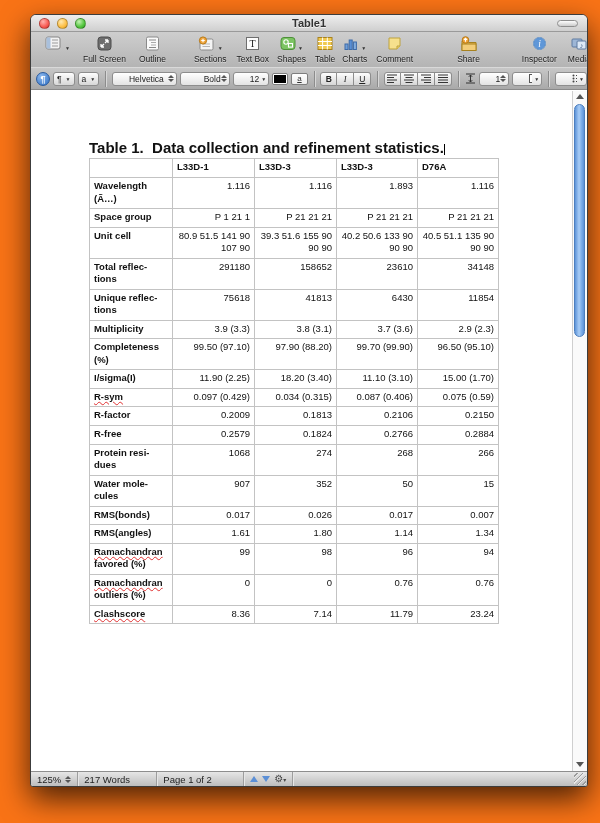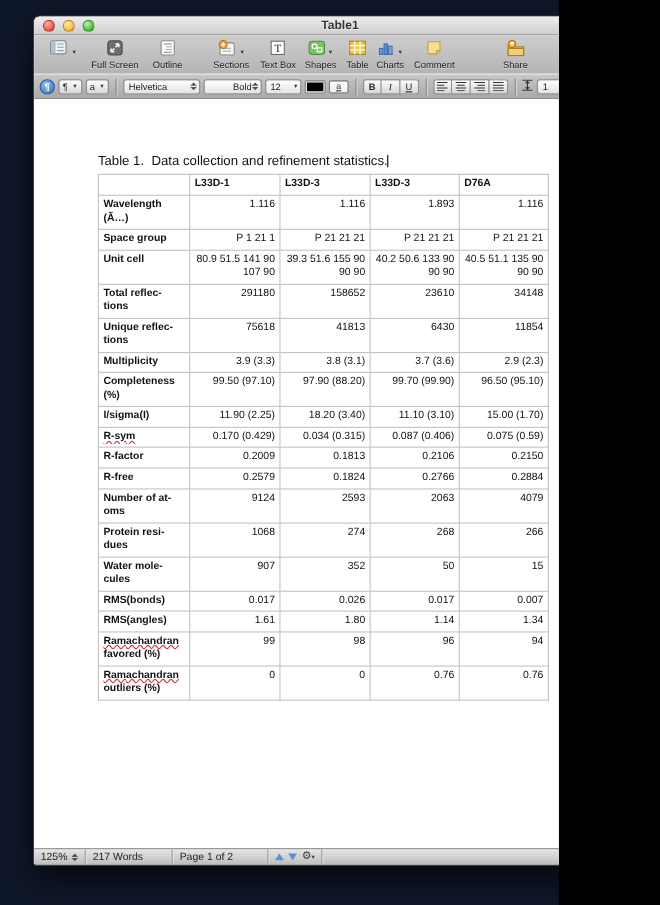--- a/index.html
+++ b/index.html
@@ -1,17 +1,17 @@
 <!DOCTYPE html>
 <html><head>
 <meta charset="utf-8">
 <style>
   * { margin:0; padding:0; box-sizing:border-box; }
   html,body { background:#000; font-family:"Liberation Sans", sans-serif; }
-  .screen { position:relative; width:508px; height:823px; background:#0f172a; overflow:hidden; }
+  .screen { position:relative; width:600px; height:823px; background:#f97316; overflow:hidden; }
 
   .window { position:absolute; left:30px; top:14px; width:558px; height:773px;
     border-radius:6px 6px 3px 3px; box-shadow:0 12px 30px rgba(0,0,0,.7);
     background:#fff; overflow:hidden; border:1px solid #3c3c3c; }
 
   
   .titlebar { position:absolute; left:0; top:0; right:0; height:17px;
     background:linear-gradient(#eeeeee,#cfcfcf); border-bottom:1px solid #9a9a9a;
     display:flex; align-items:center; }
   .traffic { position:absolute; left:8px; top:3px; display:flex; gap:7px; }
@@ -39,21 +39,21 @@
     background:linear-gradient(#c7c7c7,#a9a9a9); border-top:1px solid #d9d9d9;
     border-bottom:1px solid #8a8a8a; display:flex; align-items:center; padding-left:5px; gap:3px; }
   .fb-circle { width:14px; height:14px; border-radius:50%; flex:0 0 auto;
     background:radial-gradient(circle at 35% 30%, #8cb8ee, #2f6fc2); border:1px solid #2a5a9d;
     color:#fff; font-size:9px; font-weight:700; display:flex; align-items:center; justify-content:center; }
   .fb-btn { height:14px; border-radius:3px; background:linear-gradient(#fefefe,#d7d7d7);
     border:1px solid #8d8d8d; font-size:8.5px; color:#222; display:flex; align-items:center;
     padding:0 3px; gap:2px; }
   .fb-sel { height:14px; border-radius:3px; background:linear-gradient(#ffffff,#e3e3e3);
     border:1px solid #8d8d8d; font-size:8.5px; color:#222; display:flex; align-items:center;
-    justify-content:space-between; padding:0 2px 0 4px; }
+    justify-content:space-between; padding:0 2px 0 16px; }
   .stepper { display:flex; flex-direction:column; line-height:0; }
   .stepper i { border-left:3px solid transparent; border-right:3px solid transparent; display:block; }
   .stepper .up { border-bottom:3px solid #555; margin-bottom:1px; }
   .stepper .dn { border-top:3px solid #555; }
   .fb-div { width:1px; height:16px; background:#8c8c8c; margin:0 3px; box-shadow:1px 0 0 #d7d7d7; }
   .well { width:22px; height:12px; border:1px solid #7e7e7e; border-radius:2px; background:#fff; padding:1px; }
   .well .inner { width:100%; height:100%; }
   .well.text-color .inner { background:#000; }
   .well.highlight { display:flex; align-items:center; justify-content:center;
     font-size:8px; color:#333; background:linear-gradient(#fff,#eee); }
@@ -61,21 +61,21 @@
     border:1px solid #8d8d8d; font-size:8.5px; color:#222; display:flex; align-items:center; justify-content:center; }
   .mini.b { font-weight:700; } .mini.i { font-style:italic; font-family:"Liberation Serif",serif; }
   .mini.u { text-decoration:underline; }
   .btn-group { display:flex; }
   .btn-group .mini { border-radius:0; border-left-width:0; }
   .btn-group .mini:first-child { border-radius:3px 0 0 3px; border-left-width:1px; }
   .btn-group .mini:last-child { border-radius:0 3px 3px 0; }
 
   
   .document { position:absolute; left:0; top:76px; right:0; bottom:15px; background:#fff; overflow:hidden; }
-  .doc-title { position:absolute; left:58px; top:48px; font-size:12px; font-weight:400;
+  .doc-title { position:absolute; left:58px; top:48px; font-size:15px; font-weight:700;
     color:#111; white-space:pre-wrap; }
   .caret { display:inline-block; width:1px; height:11px; background:#000; vertical-align:-2px; }
 
   table.stats { position:absolute; left:58px; top:67px; width:409px; border-collapse:collapse;
     table-layout:fixed; font-size:9.5px; color:#111; }
   table.stats th, table.stats td { border:1px solid #c3c3c3; vertical-align:top;
     padding:2px 4px 3px 4px; line-height:1.32; background:#fff; }
   table.stats th { text-align:left; font-weight:700; font-size:9.5px; height:19px; }
   td.lbl { font-weight:700; }
   td.val { text-align:right; white-space:pre-line; }
@@ -443,47 +443,40 @@
             </tr>
             <tr>
               <td class="lbl"><span>I/sigma(I)</span></td>
               <td class="val">11.90 (2.25)</td>
               <td class="val">18.20 (3.40)</td>
               <td class="val">11.10 (3.10)</td>
               <td class="val">15.00 (1.70)</td>
             </tr>
             <tr>
               <td class="lbl"><span class="squiggle">R-sym</span></td>
-              <td class="val">0.170 (0.429)</td>
+              <td class="val">0.097 (0.429)</td>
               <td class="val">0.034 (0.315)</td>
               <td class="val">0.087 (0.406)</td>
               <td class="val">0.075 (0.59)</td>
             </tr>
             <tr>
               <td class="lbl"><span>R-factor</span></td>
               <td class="val">0.2009</td>
               <td class="val">0.1813</td>
               <td class="val">0.2106</td>
               <td class="val">0.2150</td>
             </tr>
             <tr>
               <td class="lbl"><span>R-free</span></td>
               <td class="val">0.2579</td>
               <td class="val">0.1824</td>
               <td class="val">0.2766</td>
               <td class="val">0.2884</td>
             </tr>
             <tr>
-              <td class="lbl"><span>Number of at-</span><br><span>oms</span></td>
-              <td class="val">9124</td>
-              <td class="val">2593</td>
-              <td class="val">2063</td>
-              <td class="val">4079</td>
-            </tr>
-            <tr>
               <td class="lbl"><span>Protein resi-</span><br><span>dues</span></td>
               <td class="val">1068</td>
               <td class="val">274</td>
               <td class="val">268</td>
               <td class="val">266</td>
             </tr>
             <tr>
               <td class="lbl"><span>Water mole-</span><br><span>cules</span></td>
               <td class="val">907</td>
               <td class="val">352</td>
@@ -510,20 +503,27 @@
               <td class="val">98</td>
               <td class="val">96</td>
               <td class="val">94</td>
             </tr>
             <tr>
               <td class="lbl"><span class="squiggle">Ramachandran</span><br><span>outliers (%)</span></td>
               <td class="val">0</td>
               <td class="val">0</td>
               <td class="val">0.76</td>
               <td class="val">0.76</td>
+            </tr>
+            <tr>
+              <td class="lbl"><span class="squiggle">Clashscore</span></td>
+              <td class="val">8.36</td>
+              <td class="val">7.14</td>
+              <td class="val">11.79</td>
+              <td class="val">23.24</td>
             </tr>
           </tbody>
       </table>
 
       <div class="scrollbar">
         <div class="sb-up">
             <i></i>
           </div>
         <div class="sb-thumb"></div>
         <div class="sb-dn">

